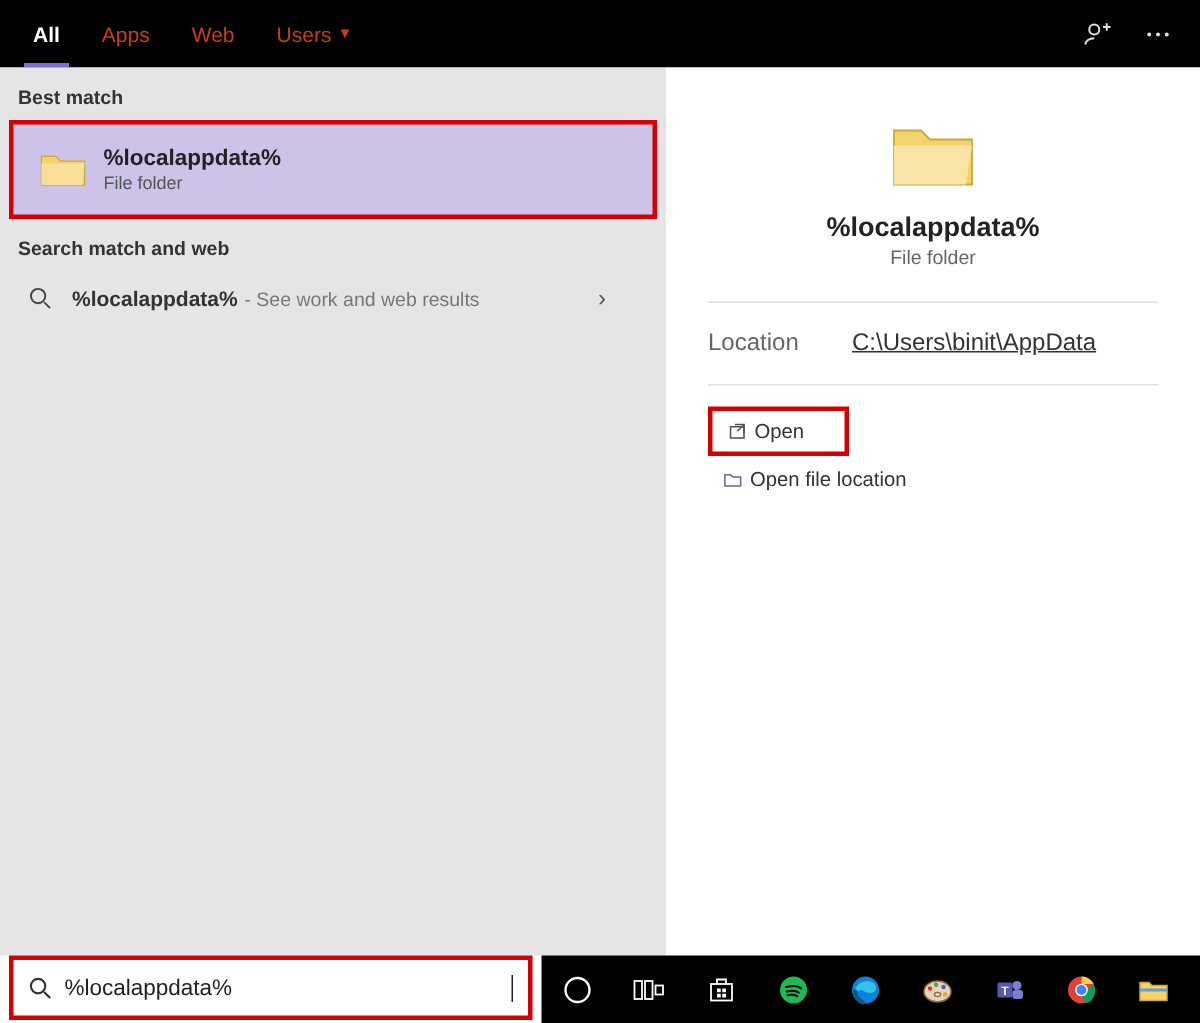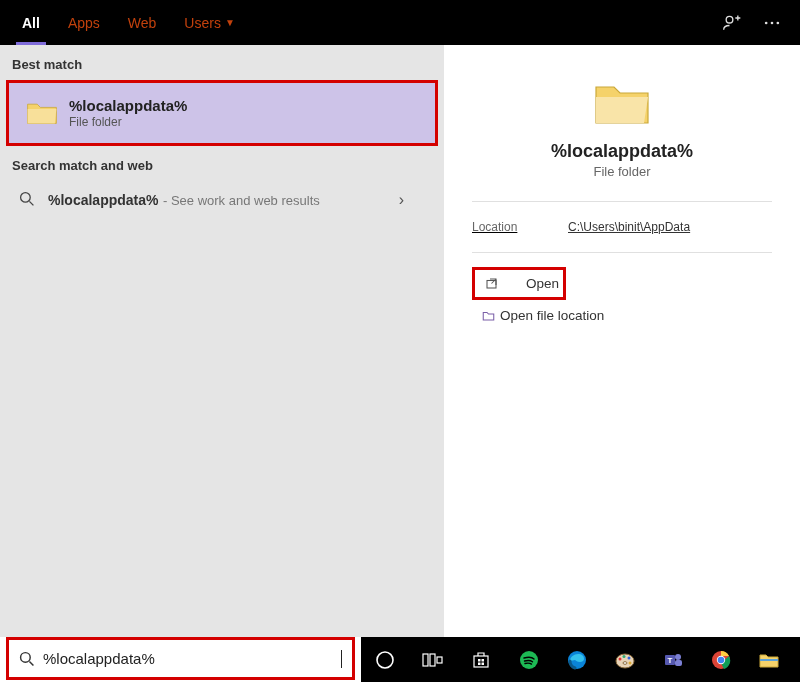--- a/index.html
+++ b/index.html
@@ -36,29 +36,29 @@
 .web-row .arrow { color: #555; font-size: 16px; padding: 0 8px; }
 
 
 .right-pane { flex: 1; background: #fff; padding: 24px 28px 0 28px; position: relative; }
 .big-folder { display: flex; flex-direction: column; align-items: center; margin-top: 10px; }
 .big-folder .icon { width: 60px; height: 50px; }
 .big-folder .title { font-size: 18px; font-weight: 600; color: #222; margin-top: 12px; }
 .big-folder .sub { font-size: 13px; color: #666; margin-top: 2px; }
 
 .hr { border-top: 1px solid #e0e0e0; margin: 22px 0 0 0; }
-.detail-row { display: flex; font-size: 12px; padding: 18px 0; text-decoration: underline; }
+.detail-row { display: flex; font-size: 16px; padding: 18px 0; }
 .detail-row .label { color: #666; width: 96px; }
 .detail-row .value { color: #333; text-decoration: underline; cursor: pointer; }
 .hr2 { border-top: 1px solid #e0e0e0; }
 
 .action-list { padding: 14px 0; }
 .action-item { display: flex; align-items: center; font-size: 13.5px; color: #333; padding: 8px 4px; cursor: pointer; }
 .action-item .a-icon { width: 24px; display: flex; justify-content: center; color: #555; }
-.action-item.highlight { border: 3px solid #d40000; padding: 6px 4px; width: 94px; justify-content: space-between; }
+.action-item.highlight { border: 3px solid #d40000; padding: 6px 4px; width: 94px; }
 
 
 .bottom { position: absolute; bottom: 0; left: 0; right: 0; height: 45px; display: flex; }
 .search-box { width: 349px; height: 43px; background: #fff; border: 3px solid #d40000; display: flex; align-items: center; padding: 0 10px; margin: 0 6px 2px 6px; }
 .search-box .mag { color: #444; margin-right: 8px; }
 .search-box .input { flex: 1; font-size: 15px; color: #222; border: none; outline: none; background: transparent; }
 .search-box .cursor { display:inline-block; width:1px; height:18px; background:#222; vertical-align:middle; }
 
 .taskbar { flex: 1; background: #000; display: flex; align-items: center; height: 45px; }
 .taskbar .tb-item { width: 48px; height: 45px; display: flex; align-items: center; justify-content: center; cursor: pointer; }

